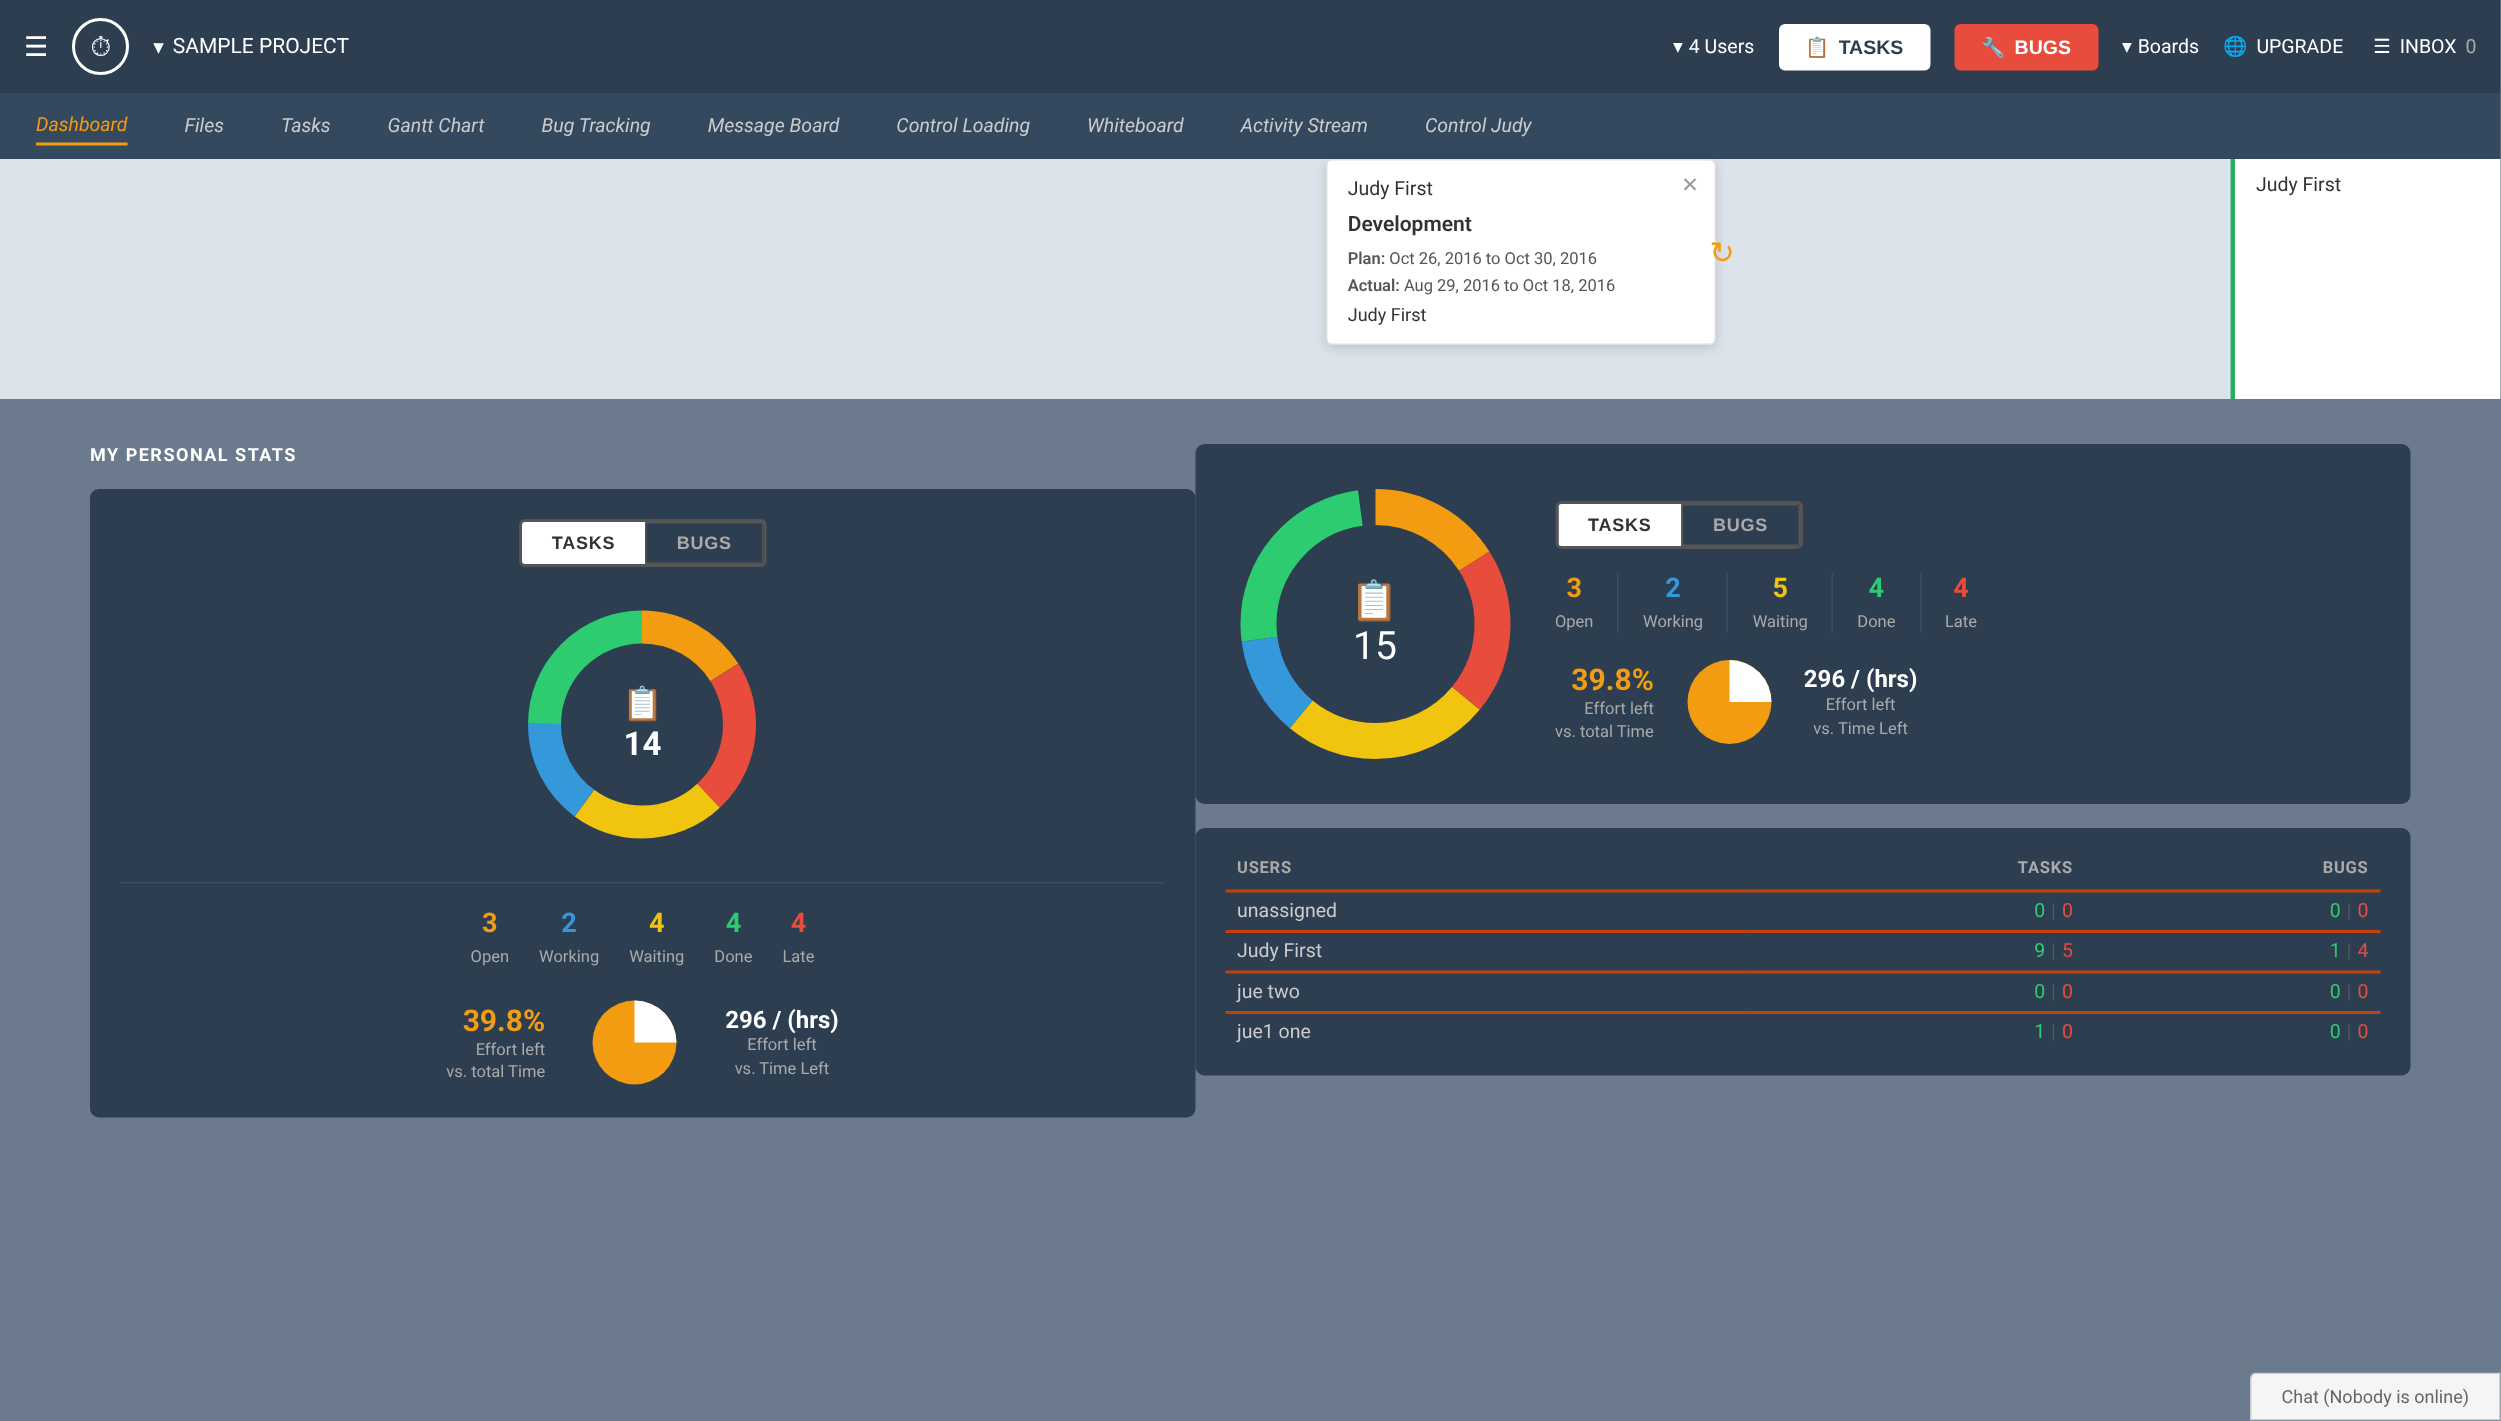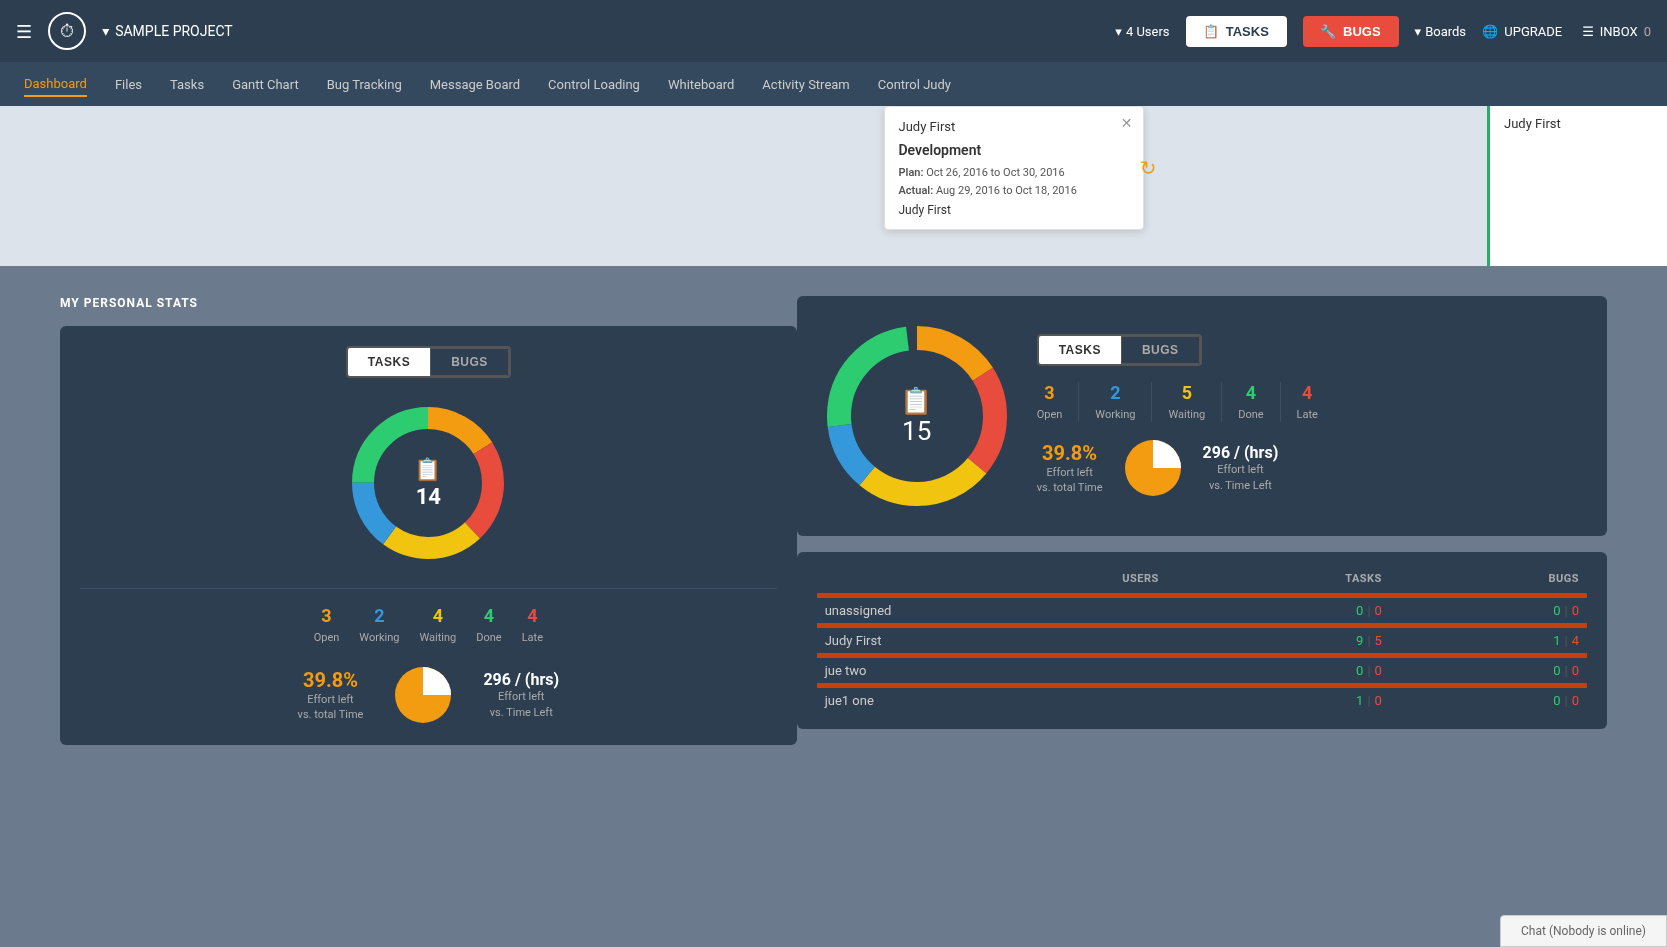--- a/index.html
+++ b/index.html
@@ -37,21 +37,22 @@
     .nav-inbox { color: #fff; font-size: 13px; cursor: pointer; display: flex; align-items: center; gap: 6px; }
     .inbox-badge { color: #aaa; }
 
     
     .sec-nav {
       background: #34495e;
       height: 44px;
       display: flex;
       align-items: center;
       padding: 12px 24px;
-      gap: 28px;
+      gap: 38px;
+      font-style: italic;
     }
     .sec-nav-item {
       color: #ccc; font-size: 13px; cursor: pointer; padding: 4px 0; white-space: nowrap;
     }
     .sec-nav-item.active { color: #f39c12; border-bottom: 2px solid #f39c12; }
 
     
     .popup-area {
       position: relative;
       background: #dde3ea;
@@ -141,21 +142,21 @@
     .color-orange { color: #f39c12; }
     .color-blue { color: #3498db; }
     .color-yellow { color: #f1c40f; }
     .color-green { color: #2ecc71; }
     .color-red { color: #e74c3c; }
 
     
     .stat-bottom {
       display: flex; align-items: center; justify-content: center; gap: 30px;
     }
-    .effort-text { text-align: center; }
+    .effort-text { text-align: right; }
     .effort-pct { font-size: 20px; font-weight: 700; color: #f39c12; }
     .effort-desc { font-size: 11px; color: #aaa; line-height: 1.4; }
 
     
     .pie-small { position: relative; width: 60px; height: 60px; }
 
     .effort-right { text-align: center; }
     .effort-right-val { font-size: 16px; font-weight: 700; color: #fff; }
     .effort-right-desc { font-size: 11px; color: #aaa; line-height: 1.4; }
 
@@ -164,26 +165,26 @@
 
     
     .users-card {
       background: #2c3e50;
       border-radius: 6px;
       padding: 16px 20px;
     }
     .users-table { width: 100%; border-collapse: collapse; }
     .users-table th {
       font-size: 11px; font-weight: 700; color: #aaa; letter-spacing: 0.5px;
-      text-align: right; padding: 4px 8px 8px 8px;
+      text-align: left; padding: 4px 8px 8px 8px;
     }
     .users-table th.right { text-align: right; }
     .users-table td {
       font-size: 13px; color: #ccc; padding: 5px 8px;
-      border-top: 5px solid #c2410c;
+      border-top: 2px solid #c2410c;
     }
     .users-table td.right { text-align: right; }
     .cell-pair { display: flex; gap: 4px; justify-content: flex-end; align-items: center; }
     .cell-pair .sep { color: #555; }
 
     
     svg.donut { transform: rotate(-90deg); }
 
     
     .chat-bar {

